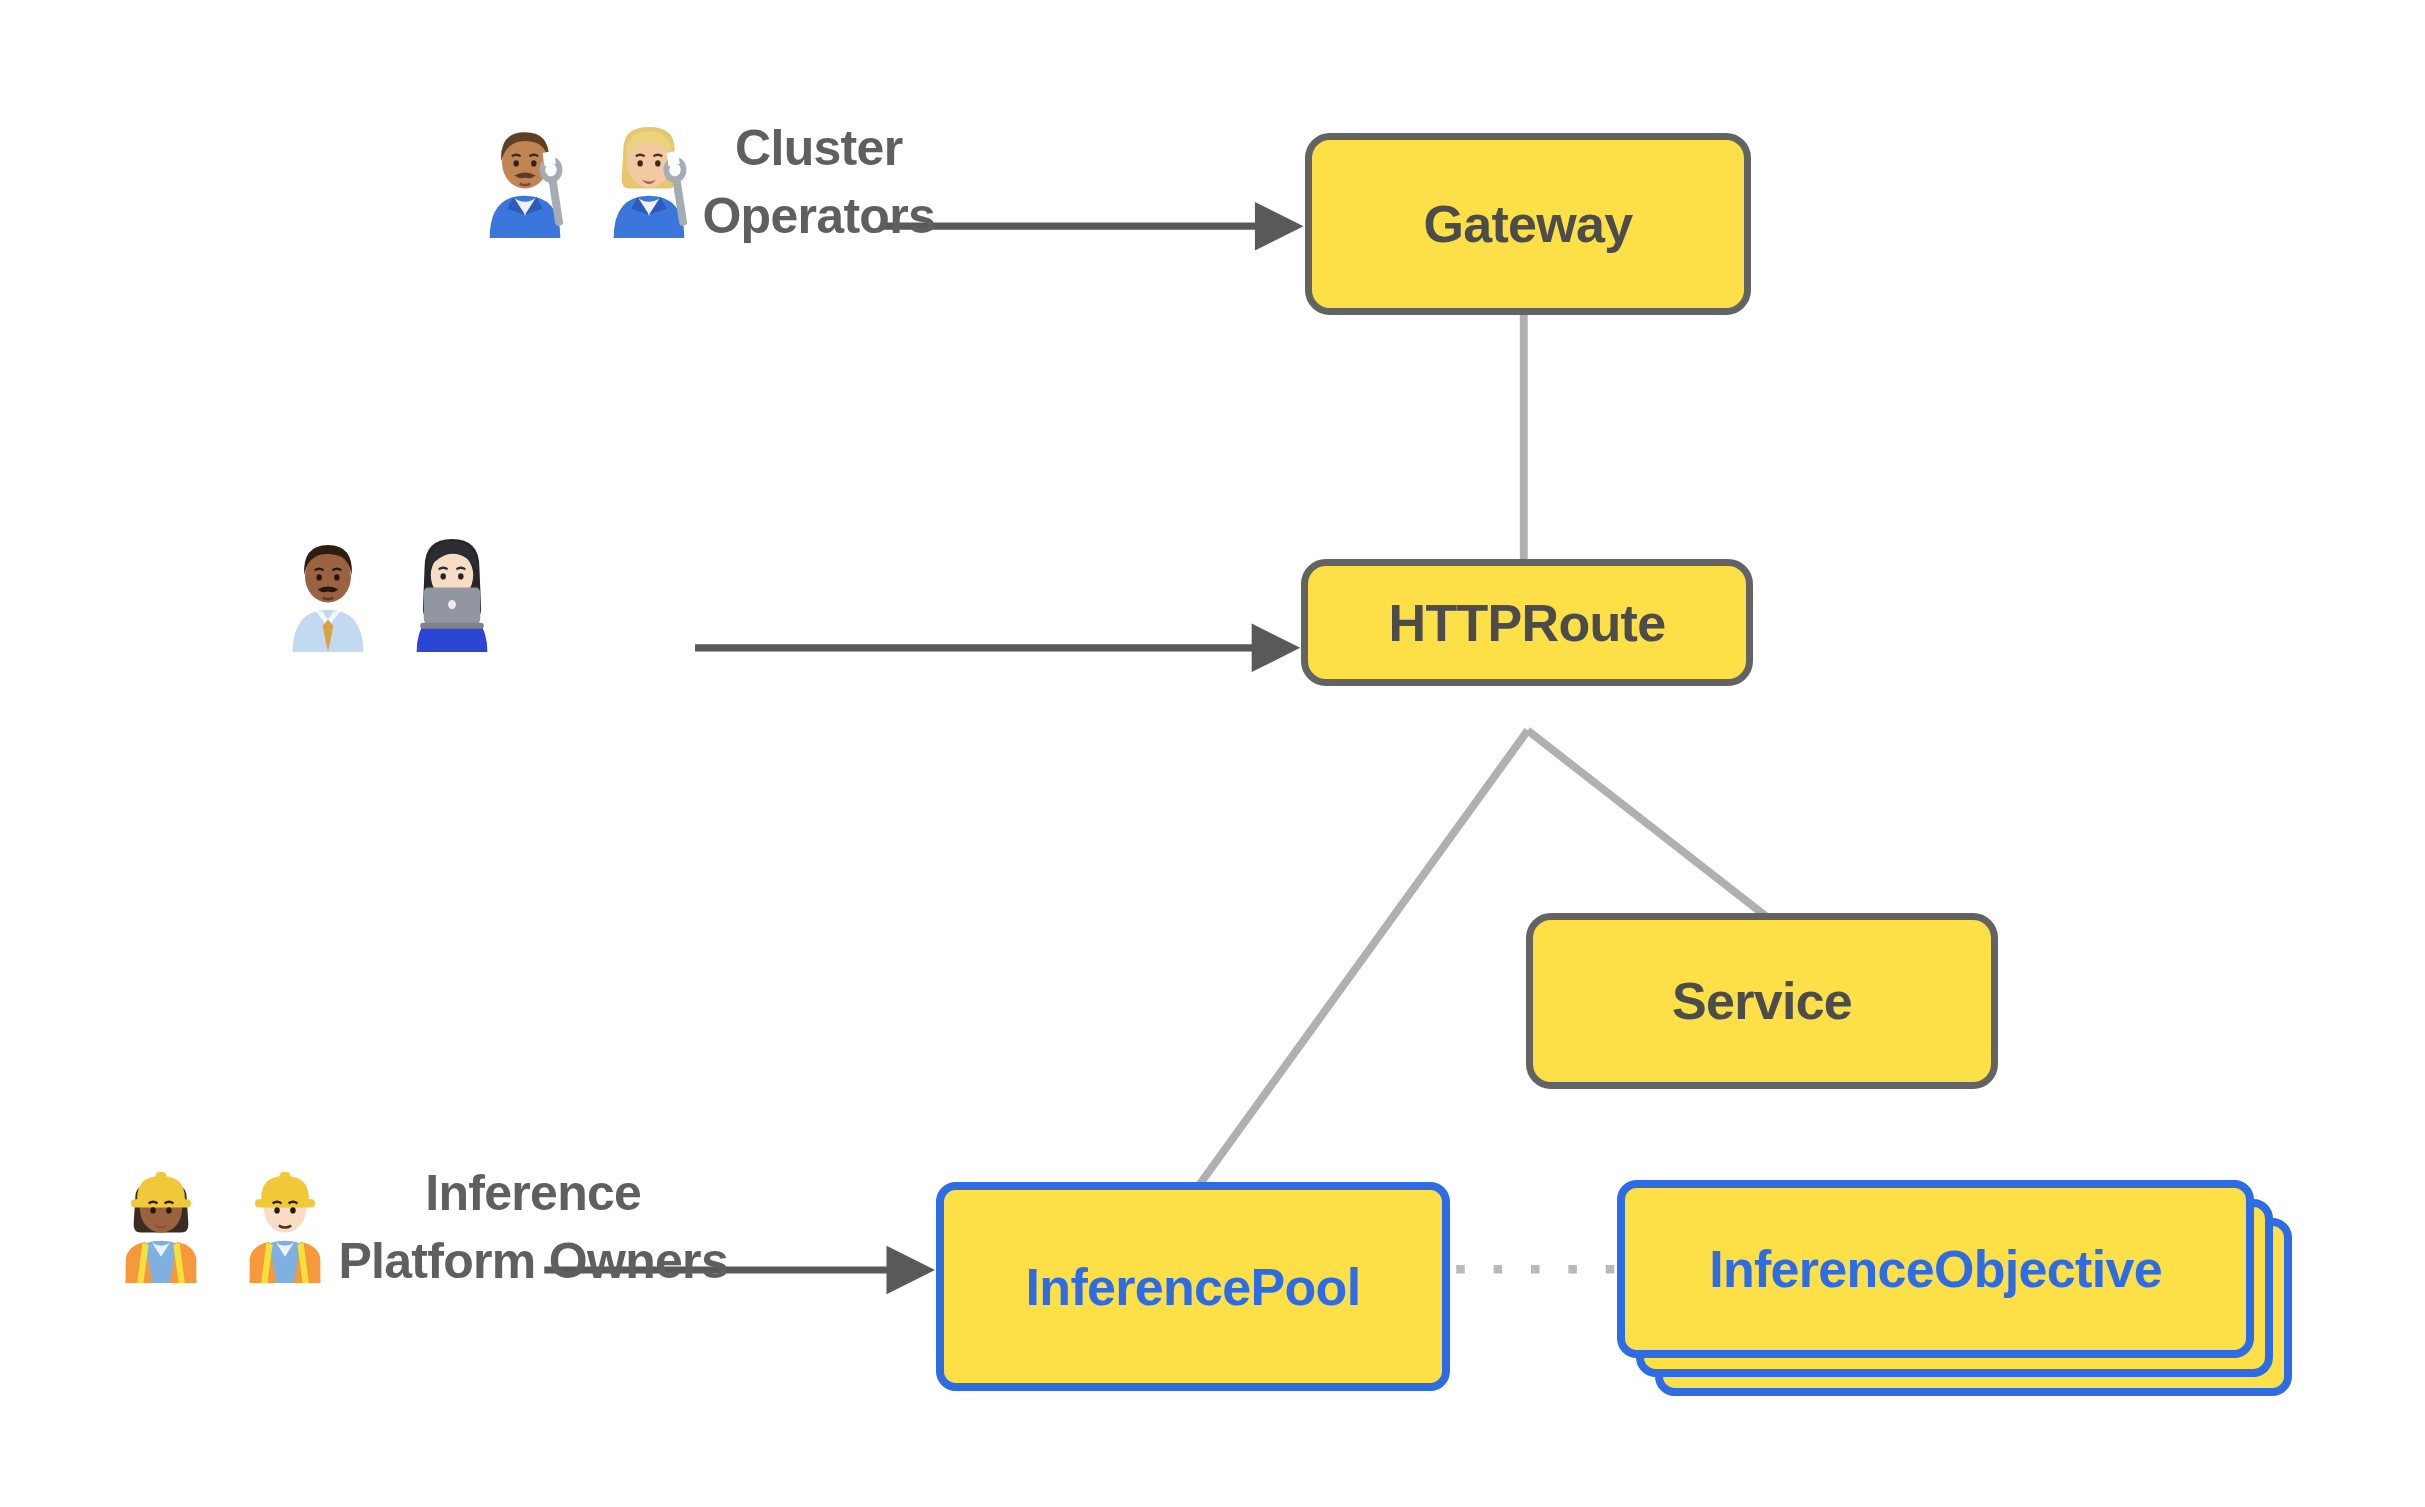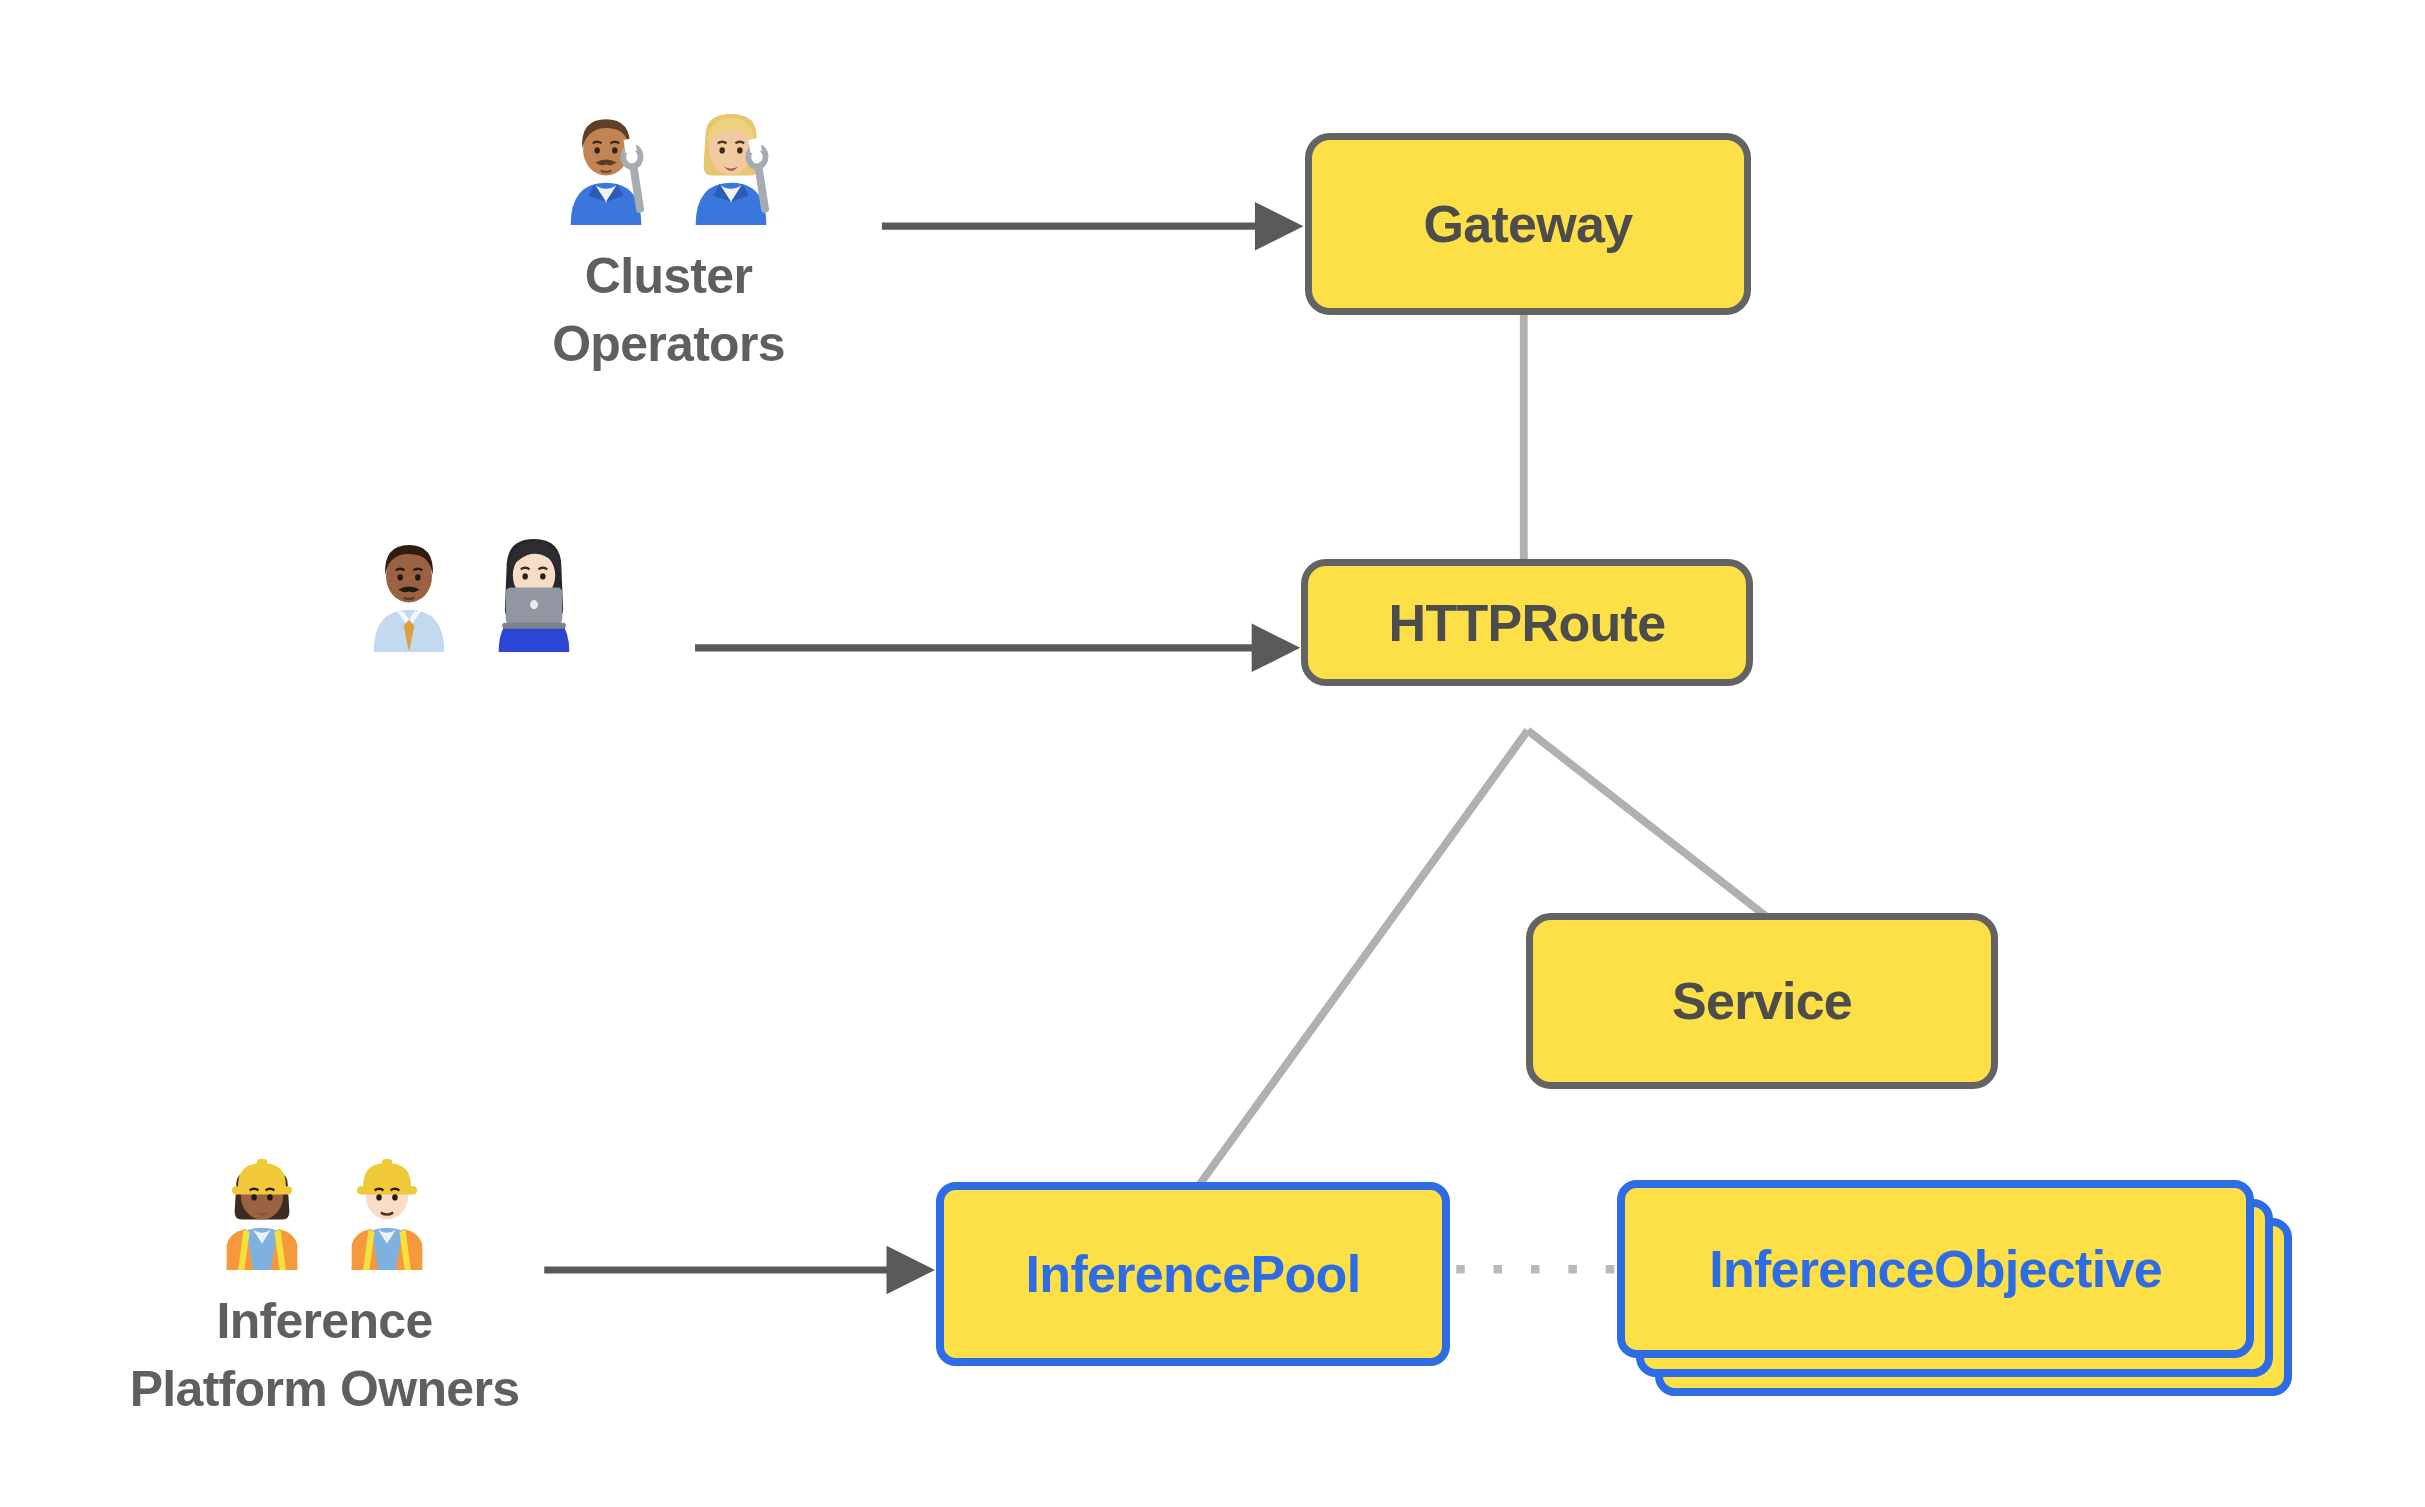--- a/index.html
+++ b/index.html
@@ -10,21 +10,21 @@
   #wires{position:absolute;left:0;top:0;width:2426px;height:1508px;}
 
   .node{position:absolute;box-sizing:border-box;background:#fde047;
         display:flex;align-items:center;justify-content:center;}
   .node.gray{border:7.9px solid #636363;border-radius:25px;}
   .node.gray .node-label{font-weight:bold;font-size:52px;color:#4c4c4c;}
   .node.blue{border:8.5px solid #2d6ce5;border-radius:19.7px;}
   .node.blue .node-label{font-weight:bold;font-size:52px;color:#2d6ce5;}
   .node-label{white-space:nowrap;letter-spacing:-0.7px;}
 
-  .actor{position:absolute;display:flex;flex-direction:column;align-items:center;}
+  .actor{position:absolute;display:flex;align-items:center;}
   .icons{display:flex;gap:18.4px;align-items:flex-end;height:128px;}
   .icons svg{display:block;}
   .actor-label{margin-top:17px;text-align:center;font-weight:bold;font-size:50px;
                color:#5f5f5f;line-height:68px;letter-spacing:-0.7px;white-space:nowrap;}
 </style>
 </head>
 <body>
 
 <div id="canvas">
 
@@ -59,21 +59,21 @@
   </div>
 
   <div class="node gray" style="left:1301px;top:559px;width:452px;height:127px">
     <span class="node-label">HTTPRoute</span>
   </div>
 
   <div class="node gray" style="left:1526px;top:913px;width:472px;height:176px">
     <span class="node-label">Service</span>
   </div>
 
-  <div class="node blue" style="left:936px;top:1182px;width:514px;height:184px">
+  <div class="node blue" style="left:936px;top:1182px;width:514px;height:209px">
     <span class="node-label">InferencePool</span>
   </div>
 
   <div class="node blue" style="left:1655px;top:1218px;width:637px;height:178px"></div>
   <div class="node blue" style="left:1636px;top:1199px;width:637px;height:178px"></div>
   <div class="node blue" style="left:1617px;top:1180px;width:637px;height:178px">
     <span class="node-label">InferenceObjective</span>
   </div>
 
   <div class="actor" style="left:472px;top:97px;width:393px">

